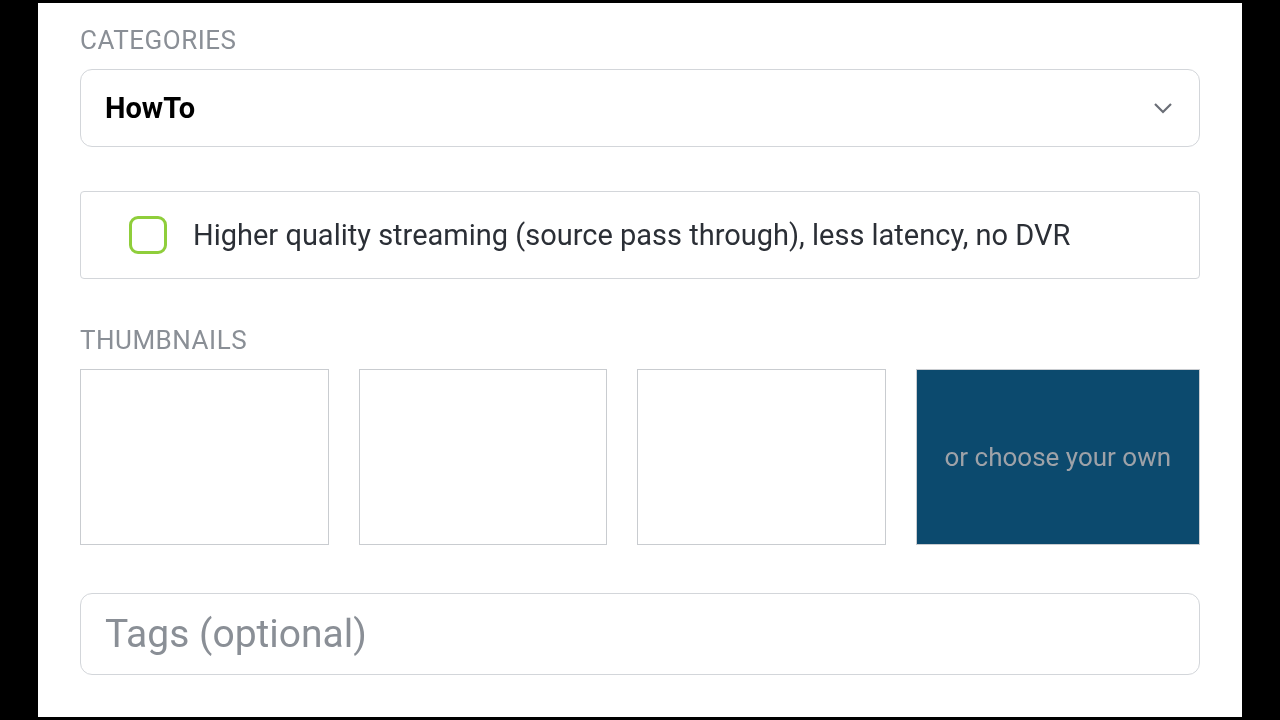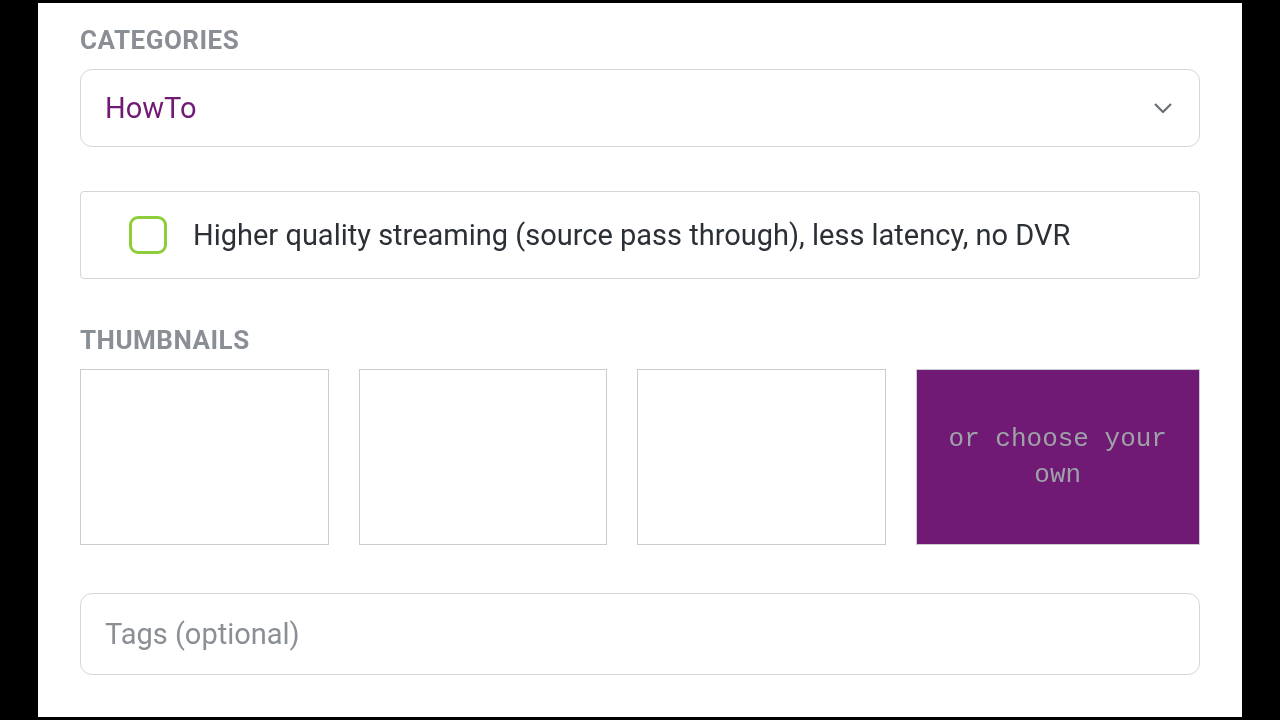--- a/index.html
+++ b/index.html
@@ -54,43 +54,43 @@
       right: 38px;
       background: #fff;
       padding: 22px 42px 0 42px;
       overflow: hidden;
     }
     .section-label {
       font-size: 26px;
       color: #8a8f96;
       letter-spacing: 0.5px;
       margin-bottom: 14px;
-      font-weight: 700;
+      font-weight: 400;
     }
     .categories-row {
       display: flex;
       gap: 32px;
       margin-bottom: 44px;
     }
     .select-box {
       flex: 1;
       height: 78px;
       border: 1.5px solid #d3d6da;
       border-radius: 12px;
       display: flex;
       align-items: center;
       justify-content: space-between;
       padding: 0 26px 0 24px;
       cursor: pointer;
       background: #fff;
     }
     .select-value {
       font-size: 29px;
-      color: #701a75;
-      font-weight: 400;
+      color: #000000;
+      font-weight: 700;
     }
     .chevron {
       width: 20px;
       height: 20px;
       display: flex;
       align-items: center;
       justify-content: center;
     }
     .chevron svg {
       width: 20px;
@@ -132,41 +132,40 @@
       flex: 1;
       height: 176px;
       border: 1.5px solid #c9ccd0;
       background: #fff;
       cursor: pointer;
     }
     .thumb-choose {
       flex: 1;
       height: 176px;
       border: 1.5px solid #c9ccd0;
-      background: #701a75;
+      background: #0c4a6e;
       display: flex;
       align-items: center;
       justify-content: center;
       text-align: center;
       cursor: pointer;
       padding: 0 18px;
-      font-family: Liberation Mono, monospace;
     }
     .thumb-choose-text {
       font-size: 26px;
       color: #9ea2a8;
       line-height: 1.4;
     }
     .tags-input {
       width: 100%;
       height: 82px;
       border: 1.5px solid #d3d6da;
       border-radius: 12px;
       padding: 0 24px;
-      font-size: 29px;
+      font-size: 39px;
       color: #c2410c;
       outline: none;
       font-family: inherit;
     }
     .tags-input::placeholder {
       color: #8a8f96;
     }
   </style>
 </head>
 <body>

